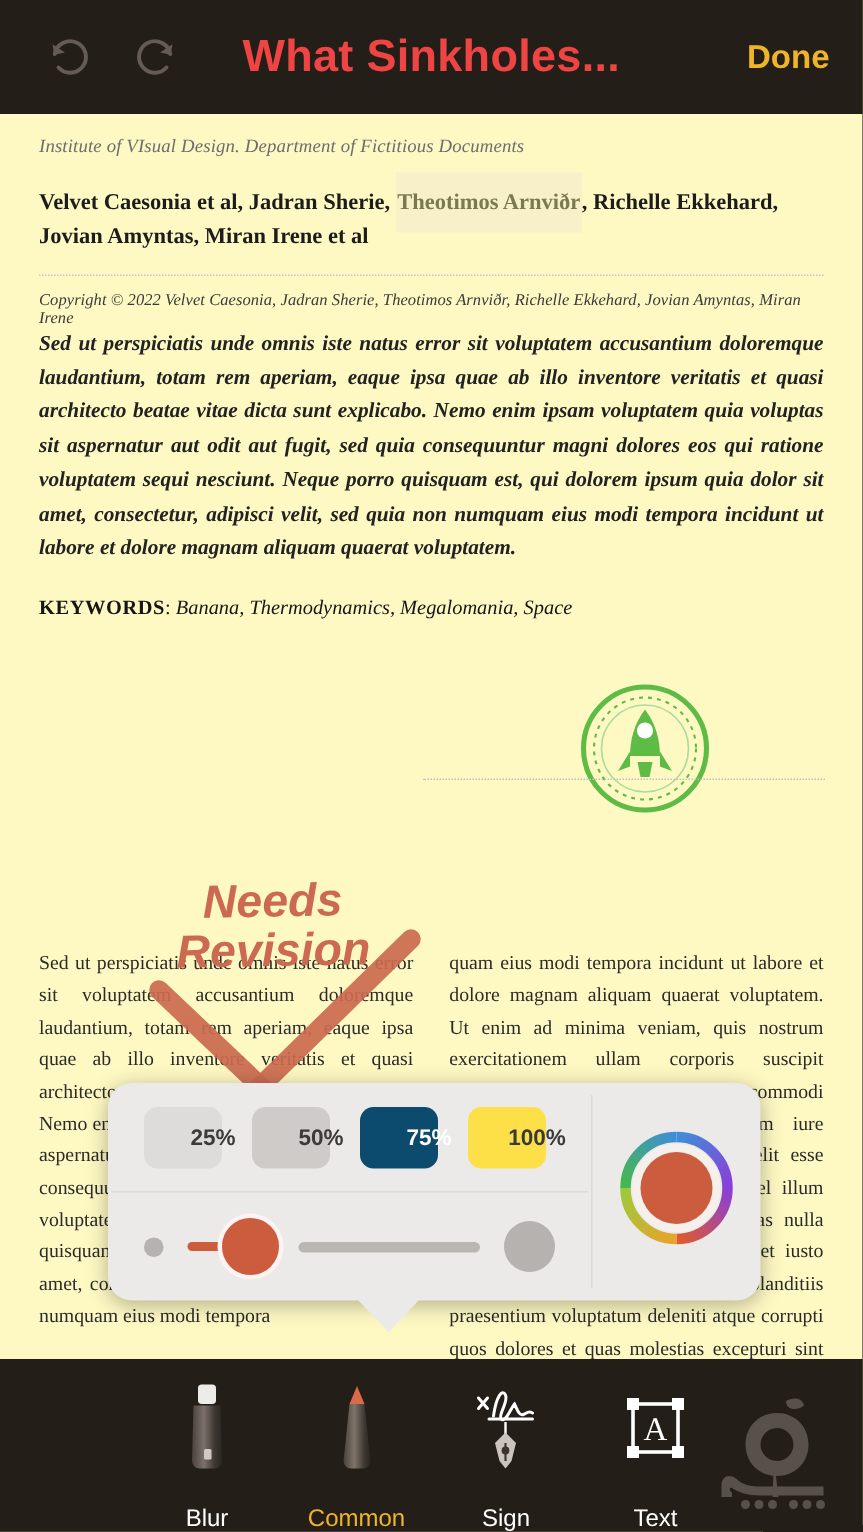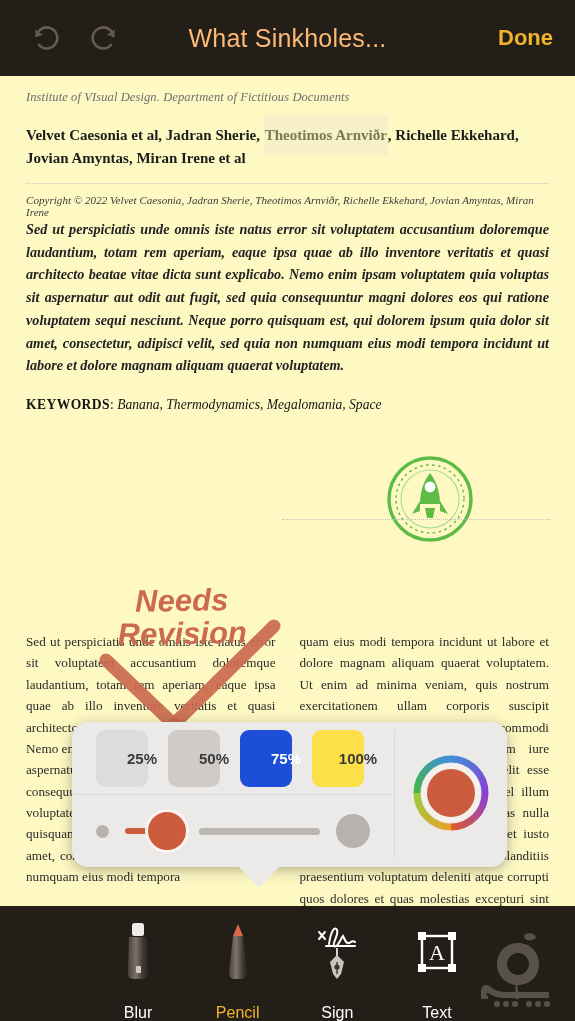--- a/index.html
+++ b/index.html
@@ -14,21 +14,21 @@
   
   .topbar {
     position: absolute; top: 0; left: 0; width: 575px; height: 76px;
     background: #241e19;
     display: flex; align-items: center;
   }
   .tb-icons { display: flex; gap: 22px; margin-left: 30px; }
   .tb-icon { width: 34px; height: 34px; cursor: pointer; opacity: .62; }
   .tb-title {
     position: absolute; left: 0; right: 0; text-align: center;
-    color: #fdba74; font-size: 25px; font-weight: 400; letter-spacing: .2px;
+    color: #ef4444; font-size: 30px; font-weight: 700; letter-spacing: .2px;
     pointer-events: none;
   }
   .tb-done {
     position: absolute; right: 22px;
     color: #f0b429; font-size: 22px; font-weight: 700; cursor: pointer;
   }
 
   
   .page {
     position: absolute; top: 76px; left: 0; width: 575px; height: 830px;
@@ -111,29 +111,29 @@
     position: absolute; left: 72px; top: 722px; width: 435px; height: 145px;
     background: #ebeae8; border-radius: 16px;
     box-shadow: 0 3px 14px rgba(0,0,0,.3);
     display: flex;
   }
   .popup-left { flex: 1; display: flex; flex-direction: column; }
   .sizes {
     flex: 1; display: flex; align-items: center; gap: 20px; padding: 0 24px;
   }
   .size-btn {
-    width: 52px; height: 57px; border-radius: 9px;
+    width: 52px; height: 41px; border-radius: 9px;
     background: #dedcda; border: none;
     display: flex; align-items: center; justify-content: center;
     font-family: "Liberation Sans", sans-serif;
     font-size: 15px; font-weight: 700; color: #3a3a3a; cursor: pointer; padding-left: 40px;
   }
   .size-btn.s2 { background: #cecbc8; }
   .size-btn.s4 { background: #fde047; }
-  .size-btn.active { background: #1d4ed8; color: #fff; }
+  .size-btn.active { background: #0c4a6e; color: #fff; }
   .divider-h { height: 1px; background: #dcdad7; margin: 0 2px; }
   .slider-row {
     flex: 1; display: flex; align-items: center; padding: 0 24px; gap: 0;
   }
   .dot-small { width: 13px; height: 13px; border-radius: 50%; background: #b5b2af; }
   .track-wrap { flex: 1; position: relative; height: 34px; margin: 0 16px; display: flex; align-items: center; }
   .track-filled { width: 28px; height: 6px; background: #cb5c3e; border-radius: 3px; }
   .track-rest { flex: 1; height: 7px; background: #bab7b3; border-radius: 4px; margin-left: 46px; }
   .knob {
     position: absolute; left: 20px; width: 44px; height: 44px; border-radius: 50%;
@@ -331,21 +331,21 @@
               <stop offset="0" stop-color="#48413a"></stop>
                   <stop offset=".4" stop-color="#7e746c"></stop>
               <stop offset=".78" stop-color="#3d3730"></stop>
                   <stop offset="1" stop-color="#2b2623"></stop>
             </linearGradient>
               </defs>
             <path d="M17 2 L22 14 L12 14 Z" fill="#d96a4a"></path>
             <path d="M12 14 L22 14 L26 52 A5 5 0 0 1 21 57 L13 57 A5 5 0 0 1 8 52 Z" fill="url(#pc)"></path>
           </svg>
         </div>
-        <div class="tool-label">Pencil</div>
+        <div class="tool-label">Common</div>
       </div>
 
       <div class="tool">
         <div class="tool-glyph">
           <svg width="48" height="60" viewBox="0 0 48 60">
             <g fill="none" stroke="#ffffff" stroke-width="2" stroke-linecap="round">
               <path d="M6 10 L12 17 M12 10 L6 17"></path>
               <path d="M16 22 C18 8 22 4 24 8 C26 13 19 21 21 24 C24 27 28 16 30 14 C32 18 33 22 36 21 C38 20 40 18 42 20"></path>
               <path d="M13 24 L42 24"></path>
             </g>

